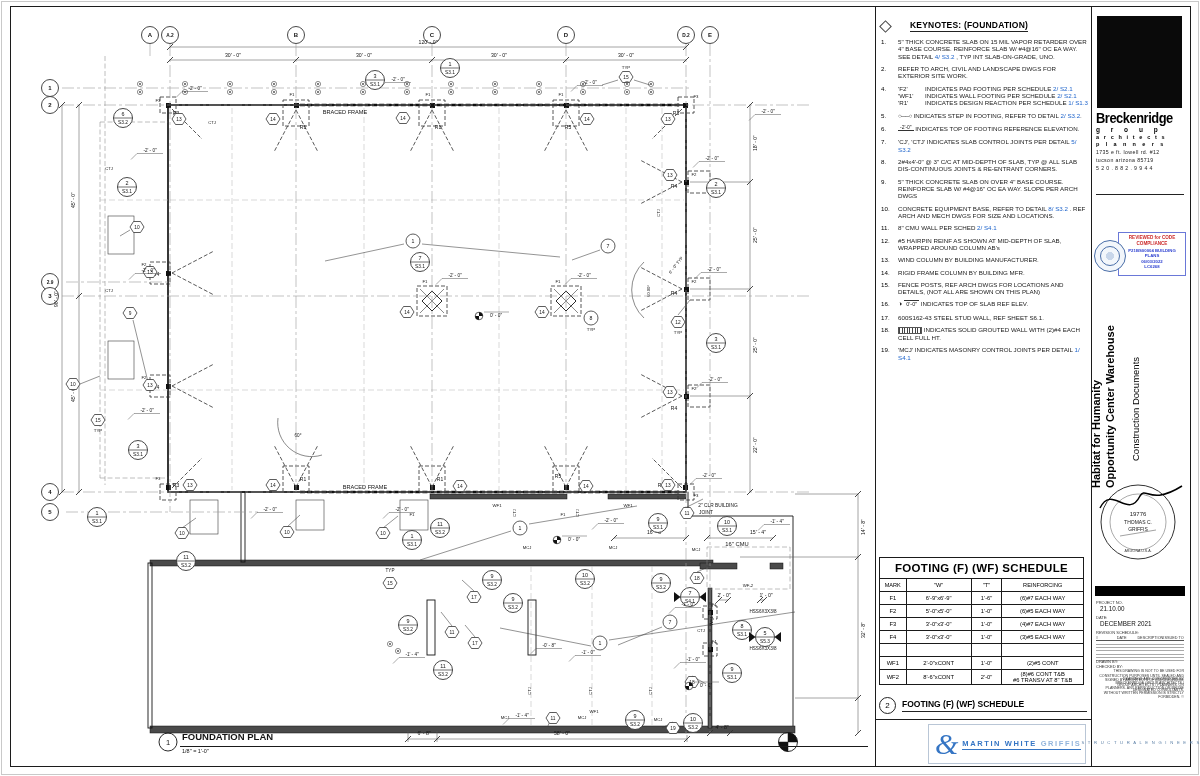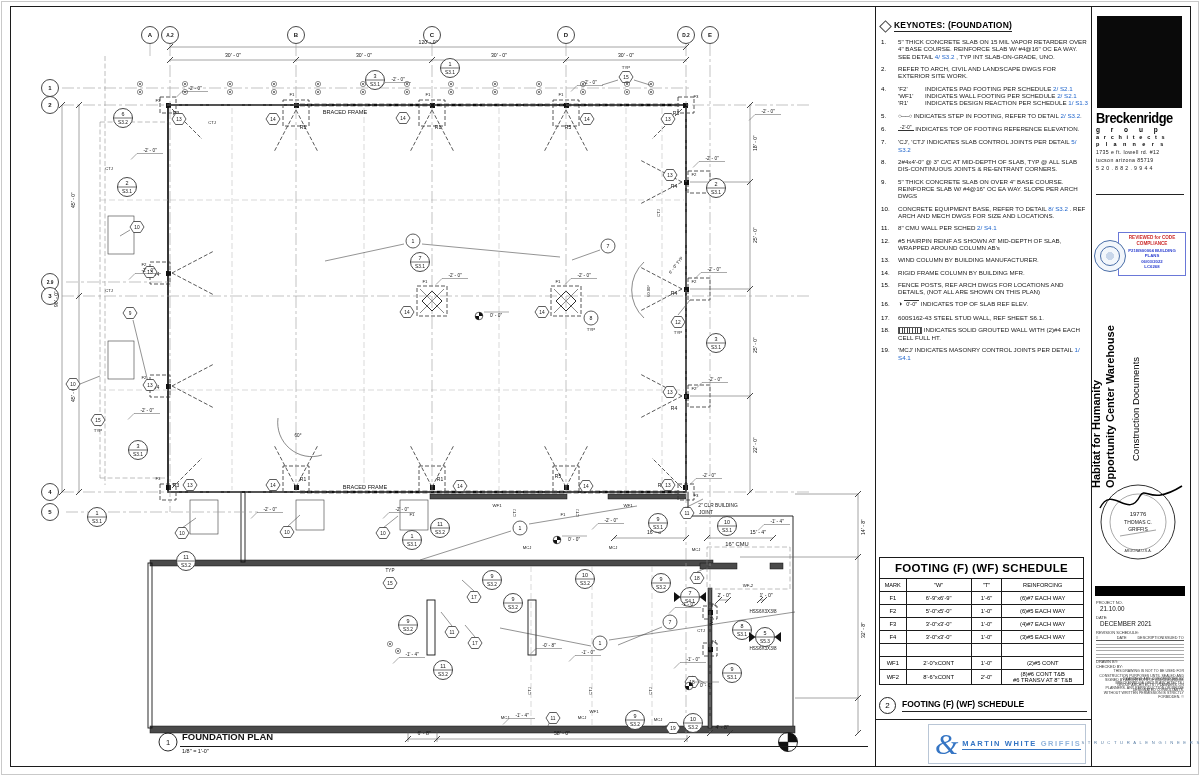--- a/index.html
+++ b/index.html
@@ -20,21 +20,21 @@
   .dash{stroke:#2e2e2e;stroke-width:.8;stroke-dasharray:4 2;fill:none}
   .dashlt{stroke:#8a8a8a;stroke-width:.55;stroke-dasharray:5 2.5;fill:none}
   .ctj{stroke:#b0b0b0;stroke-width:.5;stroke-dasharray:6 3;fill:none}
   .braced{stroke:#101010;stroke-width:2.3;stroke-dasharray:5 2.2;fill:none}
   .hatchw{fill:#4a4a4a;stroke:#101010;stroke-width:.5}
   .dim{stroke:#5a5a5a;stroke-width:.55;fill:none}
   .lead{stroke:#3a3a3a;stroke-width:.55;fill:none}
 
   
   .keynotes{position:absolute;left:881px;top:20px;width:207px;}
-  .kn-header{display:flex;align-items:center;gap:4px;margin-bottom:6px;}
+  .kn-header{display:flex;align-items:center;gap:20px;margin-bottom:6px;}
   .kn-diamond{width:7px;height:7px;border:1px solid #444;transform:rotate(45deg);flex:0 0 auto;}
   .kn-title{font-size:8.5px;font-weight:bold;letter-spacing:.2px;border-bottom:1px solid #222;padding-bottom:1px;}
   .kn-item{display:flex;gap:5px;margin-bottom:5px;}
   .kn-num{flex:0 0 12px;font-size:6.2px;text-align:left;}
   .kn-body{flex:1;font-size:6.2px;line-height:1.18;color:#1a1a1a;}
   .kn-sub{display:flex;gap:3px;}
   .kn-sublabel{flex:0 0 24px;}
   .ref{color:#2166cc;}
   .sym-step{letter-spacing:-.5px;font-size:6px;}
   .sym-elev{display:inline-block;border-bottom:.8px solid #333;font-size:5px;transform:translateY(-2px);padding:0 2px;}

